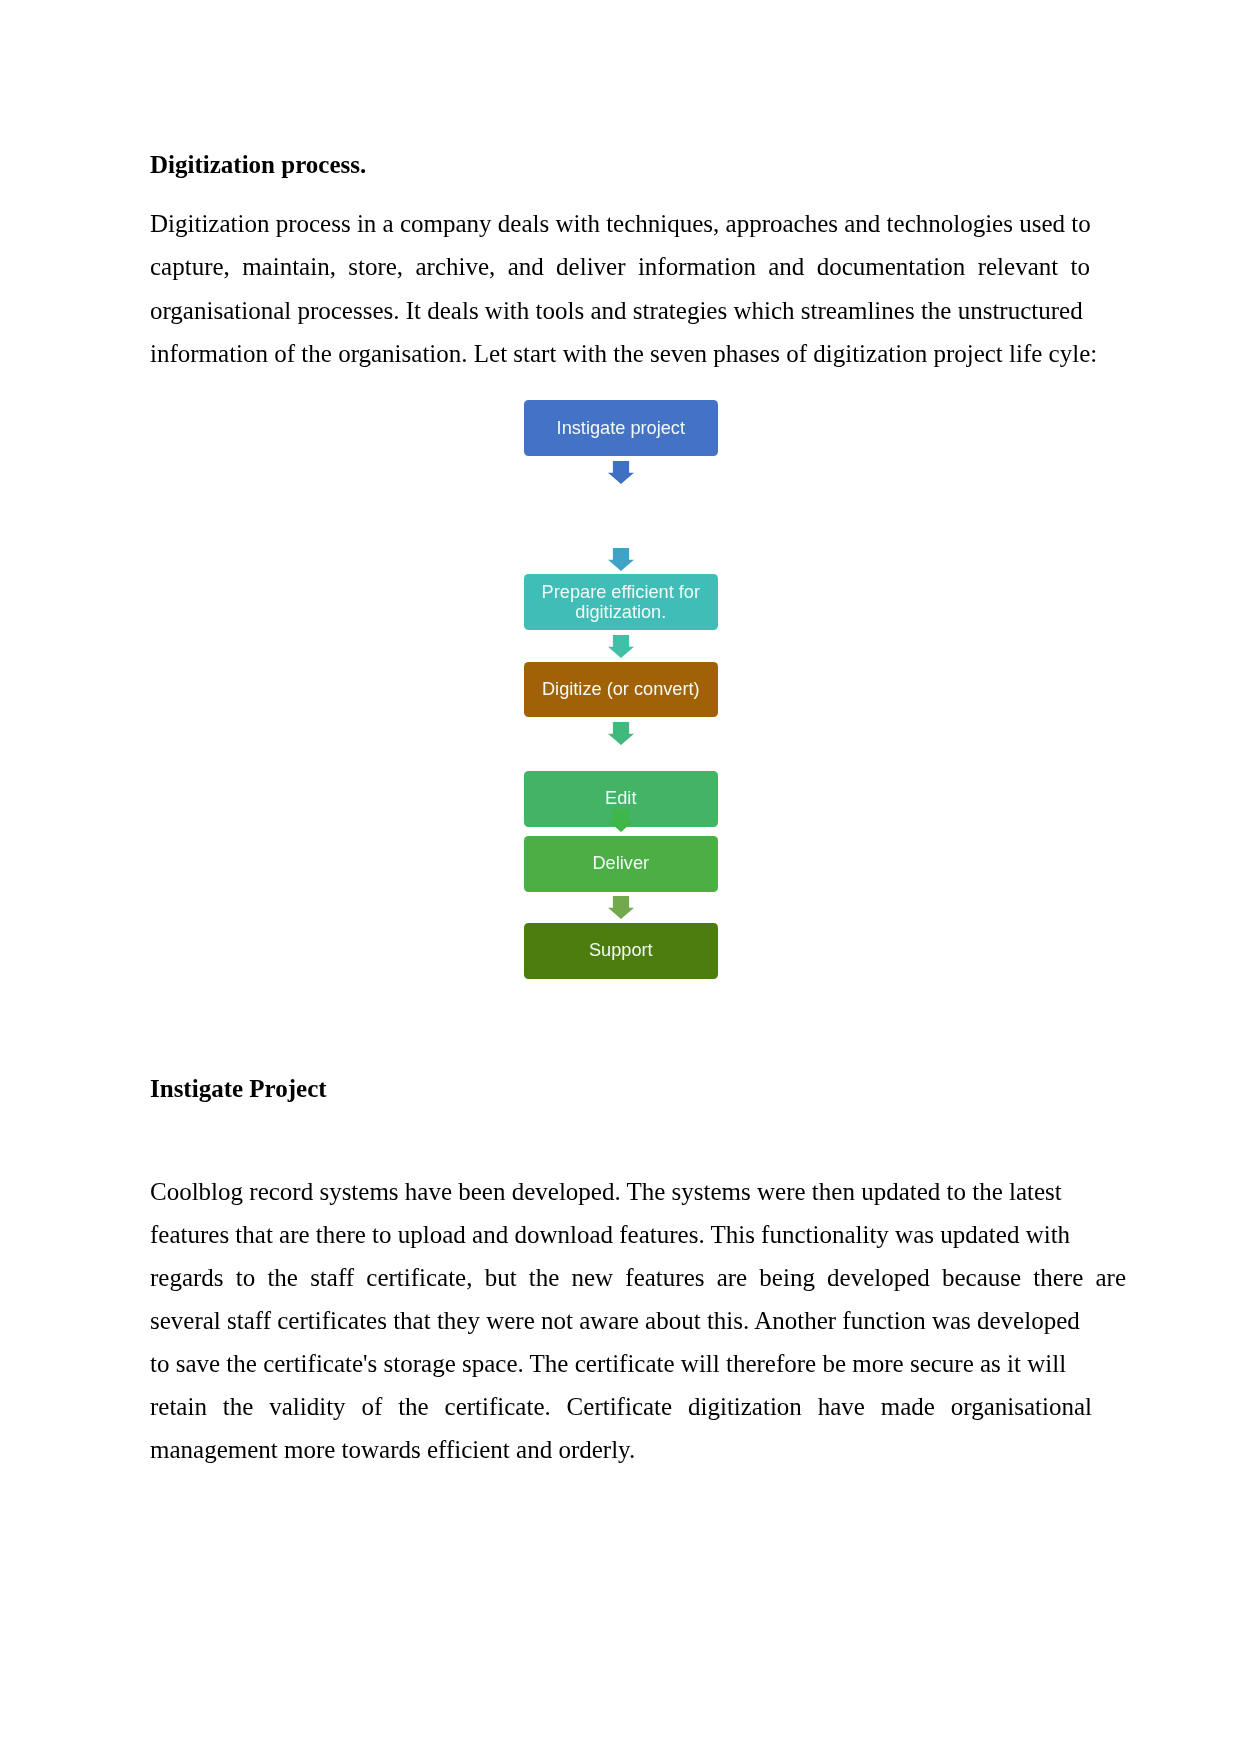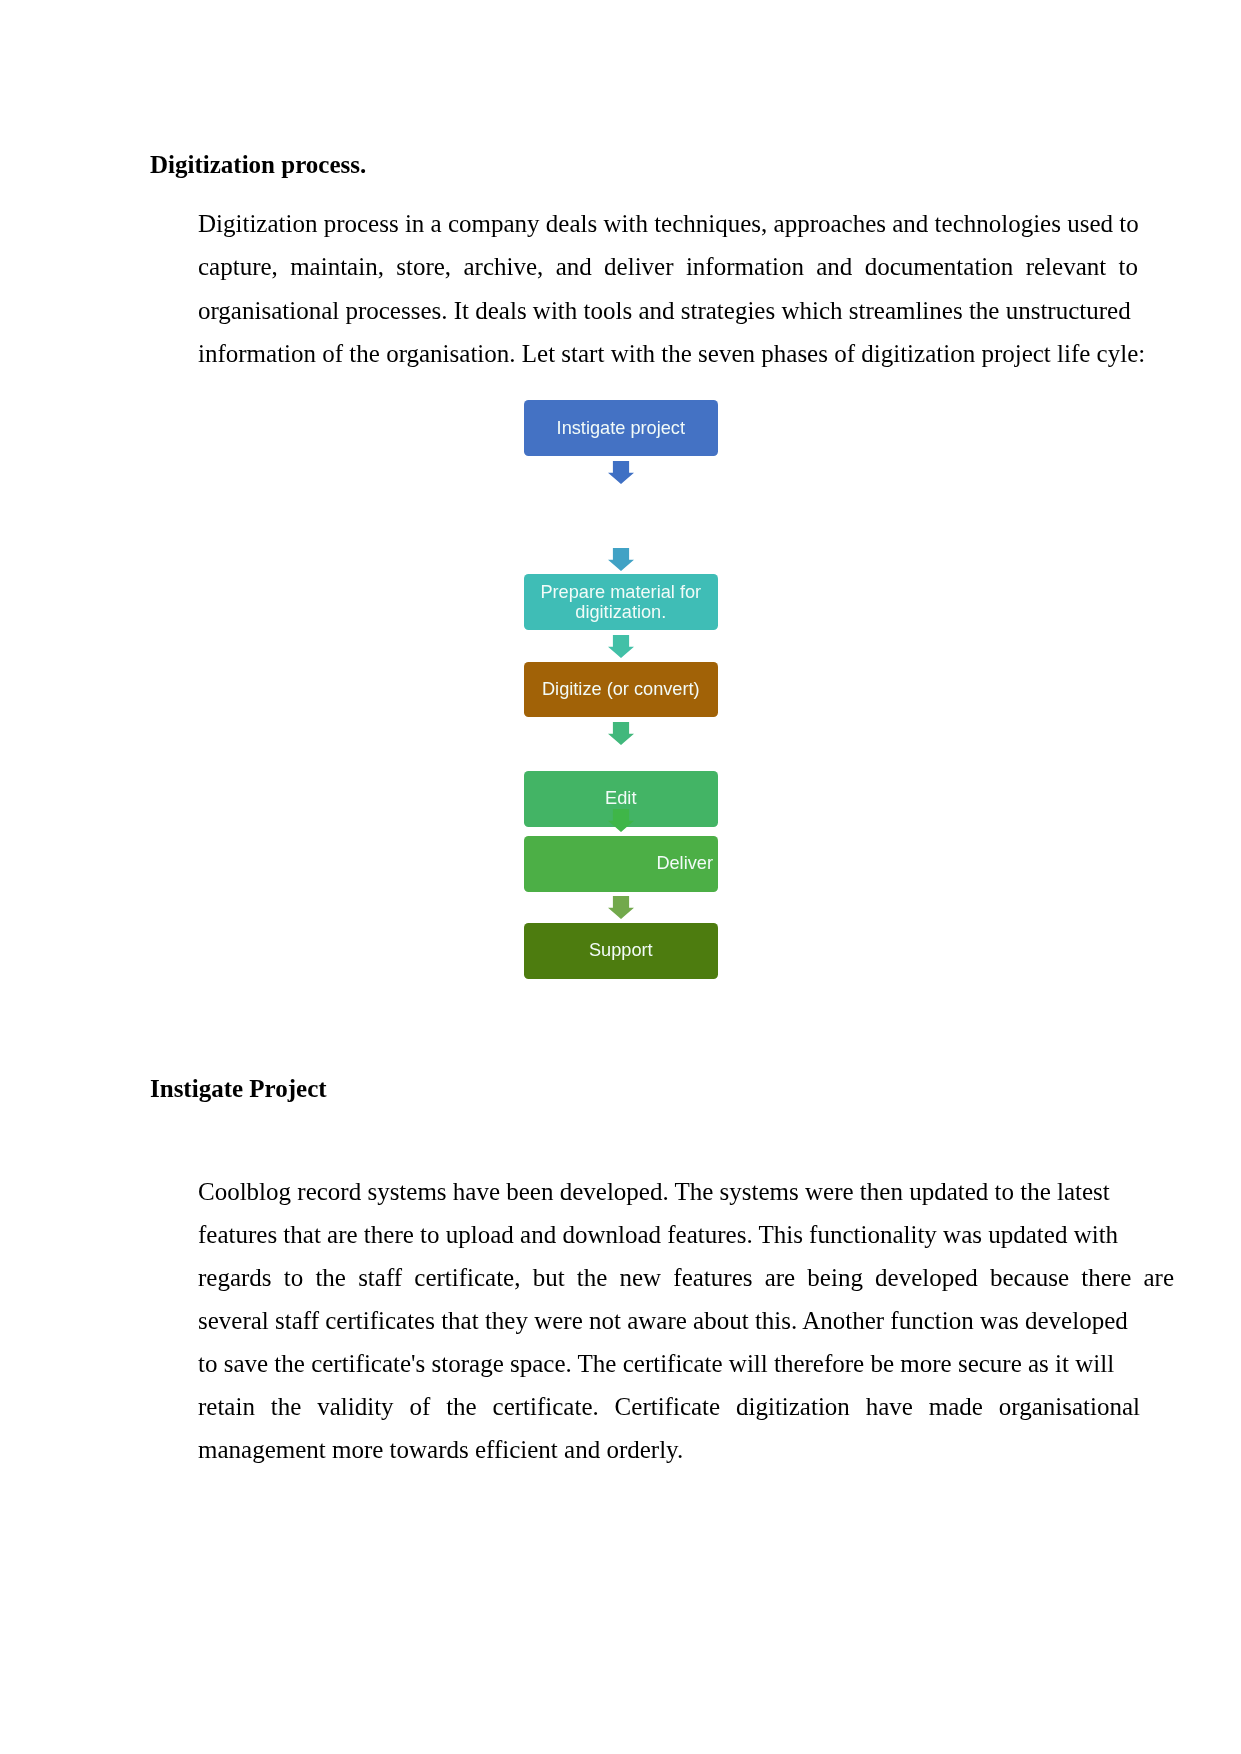--- a/index.html
+++ b/index.html
@@ -5,21 +5,21 @@
 <style>
   html,body{margin:0;padding:0;background:#ffffff;}
   body{width:1241px;height:1754px;position:relative;overflow:hidden;
        font-family:"Liberation Serif",serif;color:#000000;}
   .page{position:absolute;left:0;top:0;width:1241px;height:1754px;background:#ffffff;}
   .section{position:absolute;left:0;top:0;width:1241px;height:1244px;pointer-events:none;}
   .section > *{pointer-events:auto;}
   .heading{position:absolute;left:150px;transform:translateZ(0);font-size:25px;
            line-height:1;font-weight:bold;white-space:nowrap;}
   .ln{position:absolute;left:150px;transform:translateZ(0);font-size:25px;
-      line-height:1;white-space:nowrap;margin-left:48px;}
+      line-height:1;white-space:nowrap;}
   .ln.j{white-space:normal;text-align:justify;text-align-last:justify;}
   #flowchart{position:absolute;left:0;top:0;width:1241px;height:1754px;
              filter:blur(0.7px);pointer-events:none;}
   #flowchart > *{pointer-events:auto;}
   .fbox{position:absolute;left:523.6px;width:194.4px;height:55.7px;border-radius:4.5px;
         display:flex;align-items:center;justify-content:center;text-align:center;
         font-family:"Liberation Sans",sans-serif;font-size:18.2px;line-height:20.4px;
         color:#f2fbf8;padding:0 5px 0.4px;box-sizing:border-box;}
   .farrow{position:absolute;left:607.9px;width:26px;height:23px;display:block;}
 </style>
@@ -45,29 +45,29 @@
     <div class="ln" style="top:1350.5px">to save the certificate's storage space. The certificate will therefore be more secure as it will</div>
     <div class="ln j" style="top:1393.5px;width:942px">retain the validity of the certificate. Certificate digitization have made organisational</div>
     <div class="ln" style="top:1436.5px">management more towards efficient and orderly.</div>
 </div>
 
 <div id="flowchart">
   <div class="fbox" style="top: 400.1px; background: rgb(68, 114, 196);">
       <span>Instigate project</span>
     </div>
   <div class="fbox" style="top: 574.4px; background: rgb(63, 189, 182);">
-      <span>Prepare material for digitization.</span>
+      <span>Prepare efficient for digitization.</span>
     </div>
   <div class="fbox" style="top: 661.55px; background: #a16207;">
       <span>Digitize (or convert)</span>
     </div>
   <div class="fbox" style="top: 771px; background: rgb(67, 180, 101); align-items: center;">
       <span>Edit</span>
     </div>
-  <div class="fbox" style="top: 835.85px; background: rgb(76, 175, 70); justify-content: flex-end;">
+  <div class="fbox" style="top: 835.85px; background: rgb(76, 175, 70);">
       <span>Deliver</span>
     </div>
   <div class="fbox" style="top: 923px; background: #4d7c0f;">
       <span>Support</span>
     </div>
   <svg class="farrow" style="top:460.70px" viewBox="0 0 26 23" xmlns="http://www.w3.org/2000/svg">
       <path d="M4.9 0 H21.1 V11.8 H26 L13 23 L0 11.8 H4.9 Z" fill="#3F70C4"></path>
     </svg>
   <svg class="farrow" style="top:547.85px" viewBox="0 0 26 23" xmlns="http://www.w3.org/2000/svg">
       <path d="M4.9 0 H21.1 V11.8 H26 L13 23 L0 11.8 H4.9 Z" fill="#41A2C5"></path>

